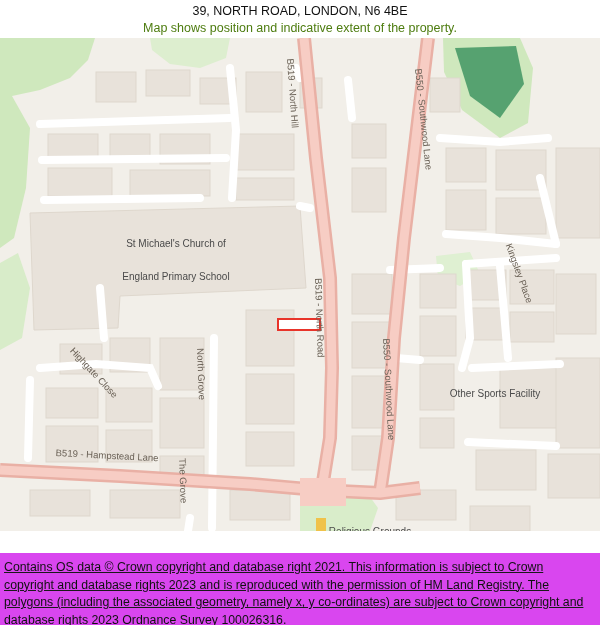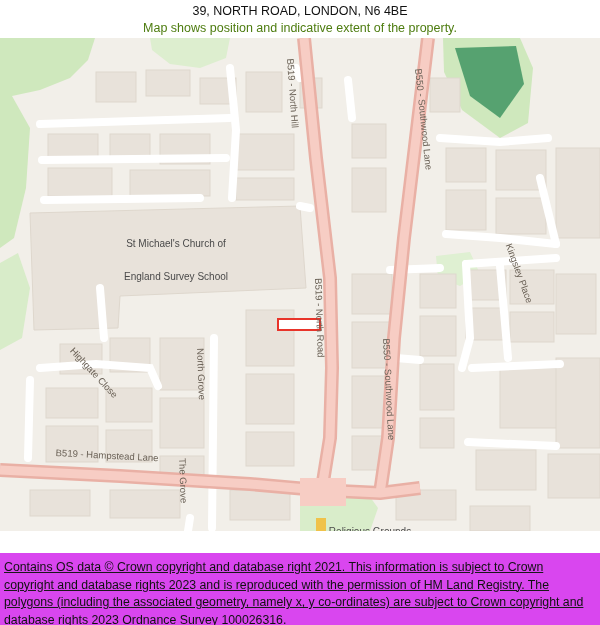--- a/index.html
+++ b/index.html
@@ -236,23 +236,24 @@
     <div class="roadlabel" style="left:514px; top:204px; transform: rotate(70deg); transform-origin: left top;">Kingsley Place</div>
 
     <div class="roadlabel" style="left:76px; top:307px; transform: rotate(47deg); transform-origin: left top;">Highgate Close</div>
 
     <div class="roadlabel" style="left:206px; top:310px; transform: rotate(88deg); transform-origin: left top;">North Grove</div>
 
     <div class="roadlabel" style="left:188px; top:420px; transform: rotate(88deg); transform-origin: left top;">The Grove</div>
 
     <div class="poilabel" style="left:66px; top:178px; width:220px;">
       <div>St Michael's Church of</div>
-      <div>England Survey School</div>
+      <div>England Primary School</div>
     </div>
 
+    <div class="poilabel" style="left:410px; top:350px; width:170px;">Other Sports Facility</div>
 
     <div class="poilabel" style="left:290px; top:454px; width:160px;margin-top:34px;">Religious Grounds</div>
   </div>
 
   <div class="footer">
     <p>Contains OS data © Crown copyright and database right 2021. This information is subject to Crown copyright and database rights 2023 and is reproduced with the permission of HM Land Registry. The polygons (including the associated geometry, namely x, y co-ordinates) are subject to Crown copyright and database rights 2023 Ordnance Survey 100026316.</p>
   </div>
 
 </div>
 

